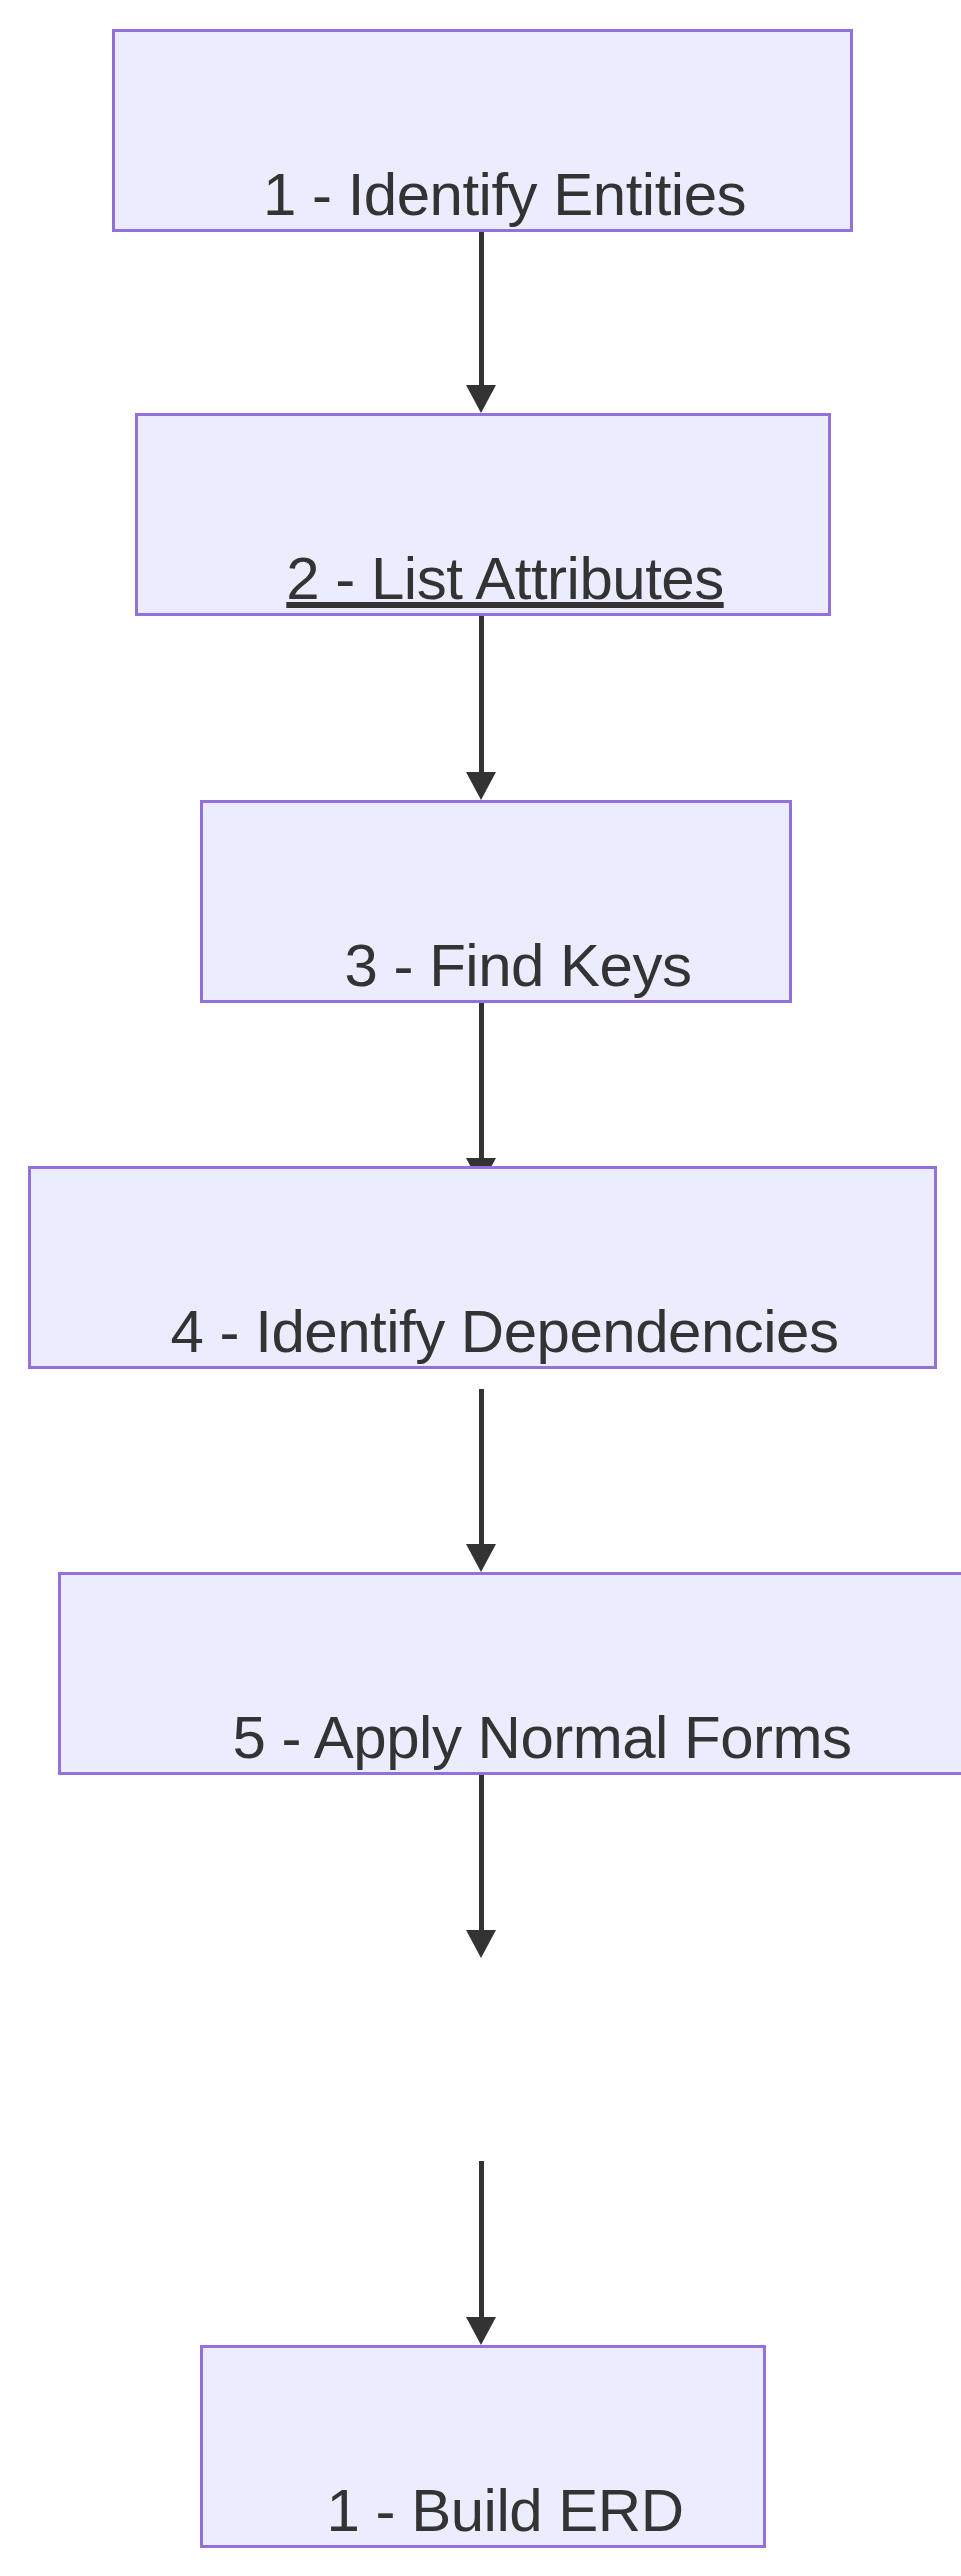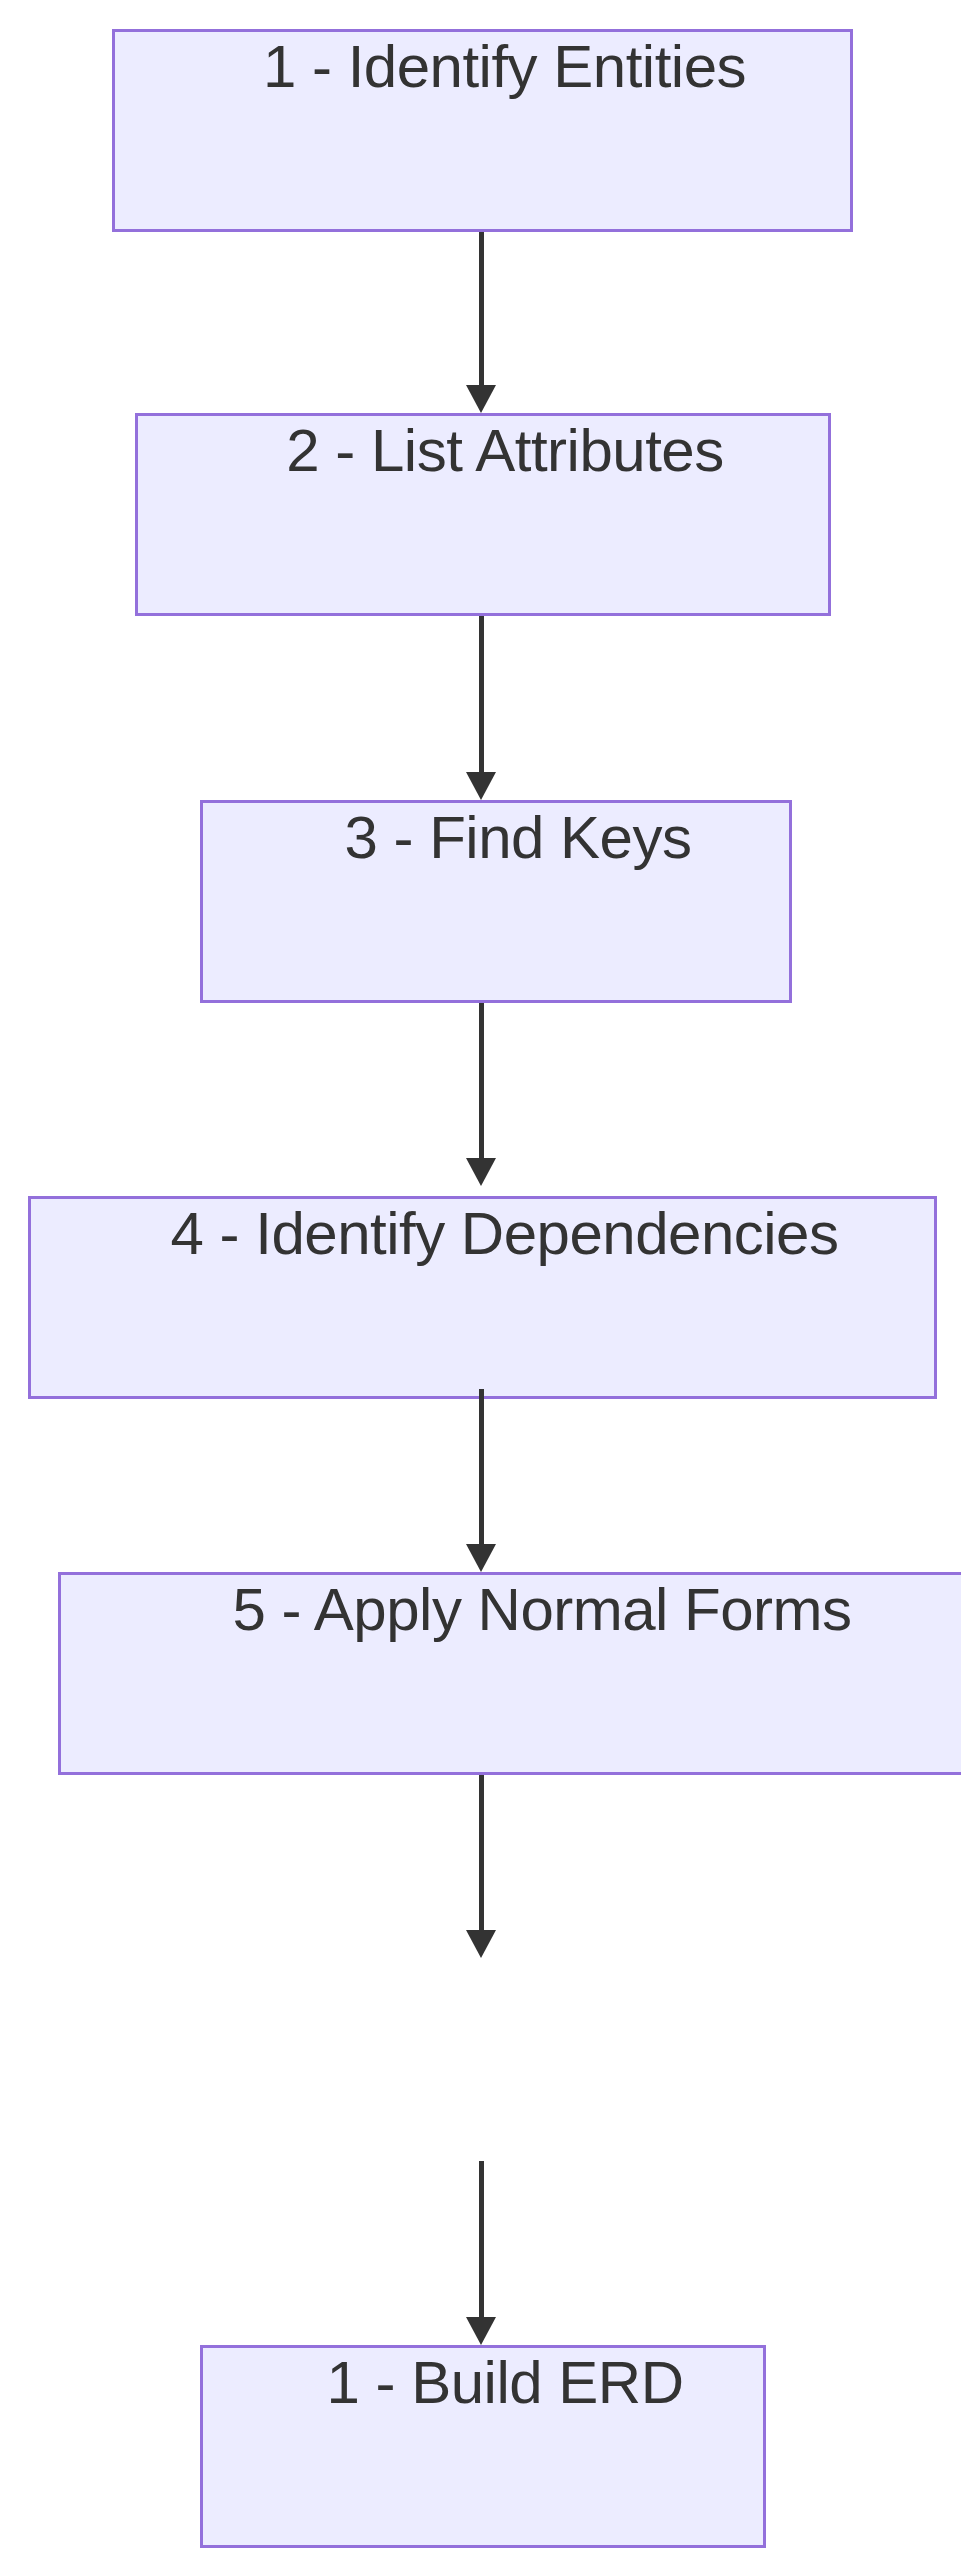--- a/index.html
+++ b/index.html
@@ -18,33 +18,33 @@
     background:var(--bg);
     overflow:hidden;
   }
   .node{
     position:absolute;
     box-sizing:border-box;
     height:203px;
     background:var(--fill);
     border:3.7px solid var(--stroke);
     display:flex;
-    align-items:flex-start;
+    align-items:flex-end;
     justify-content:center;
     text-align:center;
     font-size:60px;
     letter-spacing:-0.5px;
     color:var(--text);
     padding-left:44px;
   }
   .node span{white-space:nowrap;}
   .node-1{left:112px;top:29px;width:741px;}
-  .node-2{left:135px;top:413px;width:696px;}
+  .node-2{left:135px;top:413px;width:696px;text-decoration:underline;}
   .node-3{left:200px;top:800px;width:592px;}
-  .node-4{left:28px;top:1196px;width:909px;}
+  .node-4{left:28px;top:1166px;width:909px;}
   .node-5{left:58px;top:1572px;width:924px;}
   .node-6{left:51px;top:1958px;width:863px;}
   .node-7{left:200px;top:2345px;width:566px;}
 
   .shaft{
     position:absolute;
     left:479px;
     width:4.6px;
     background:var(--arrow);
   }

